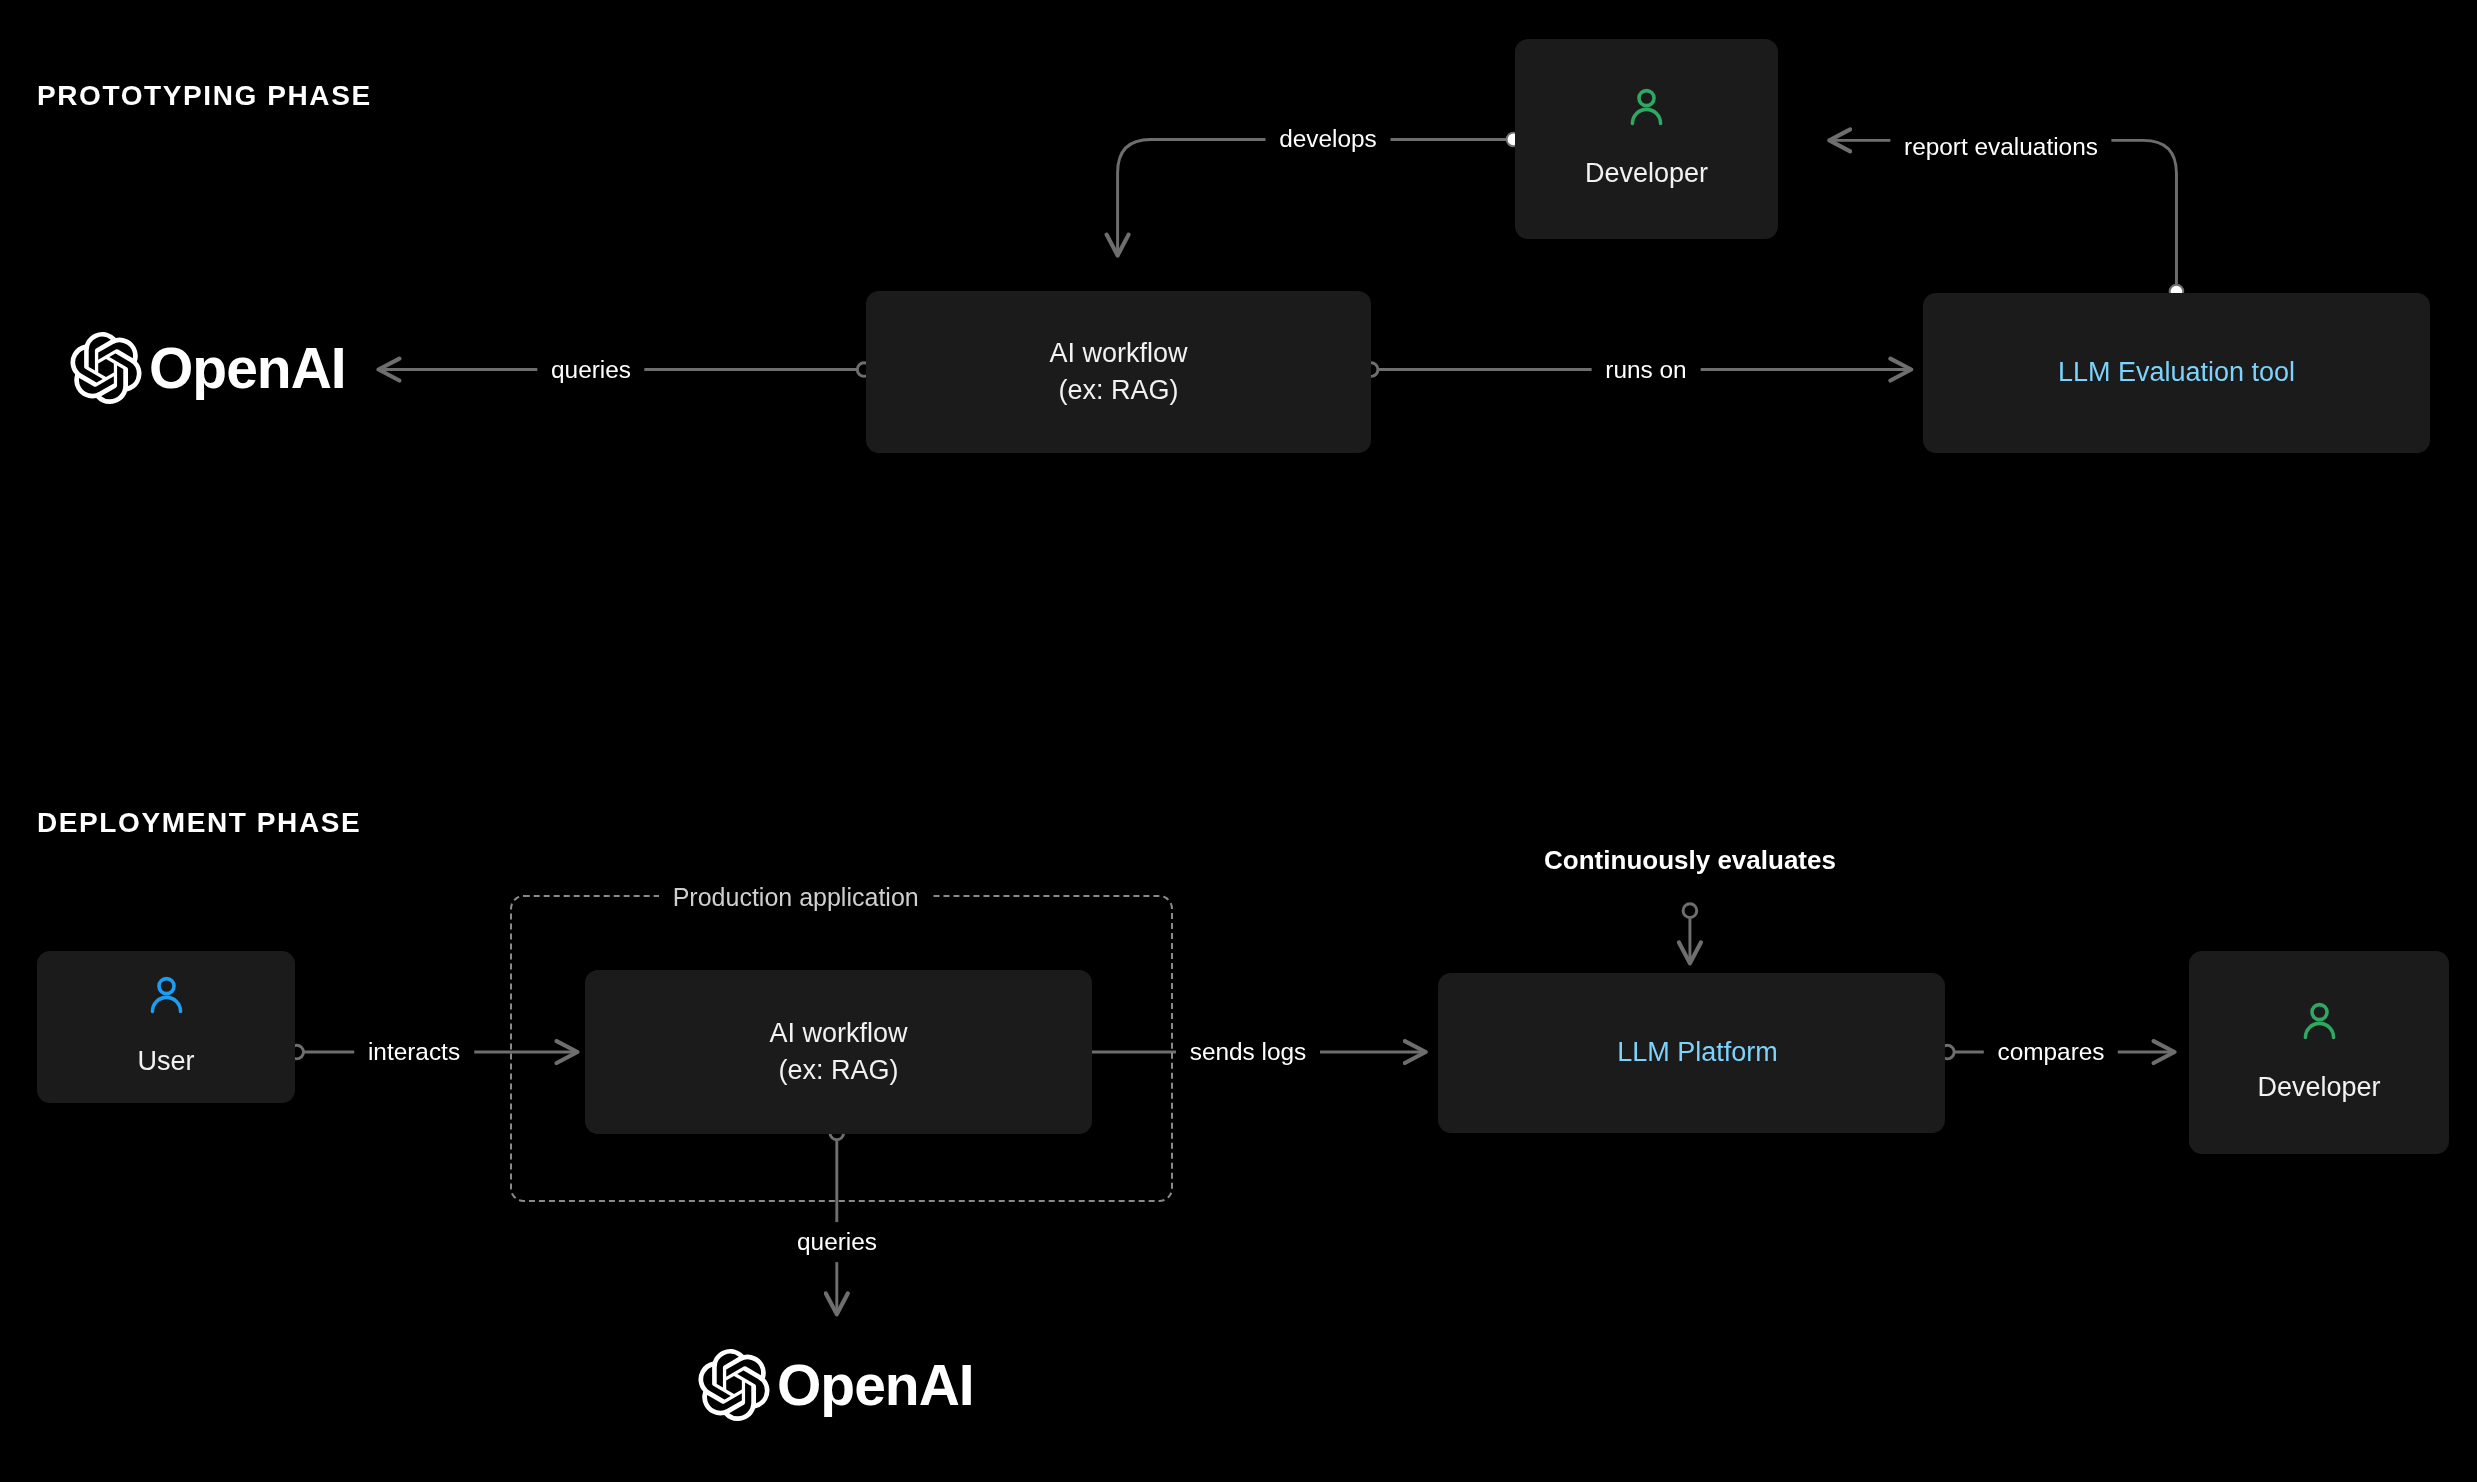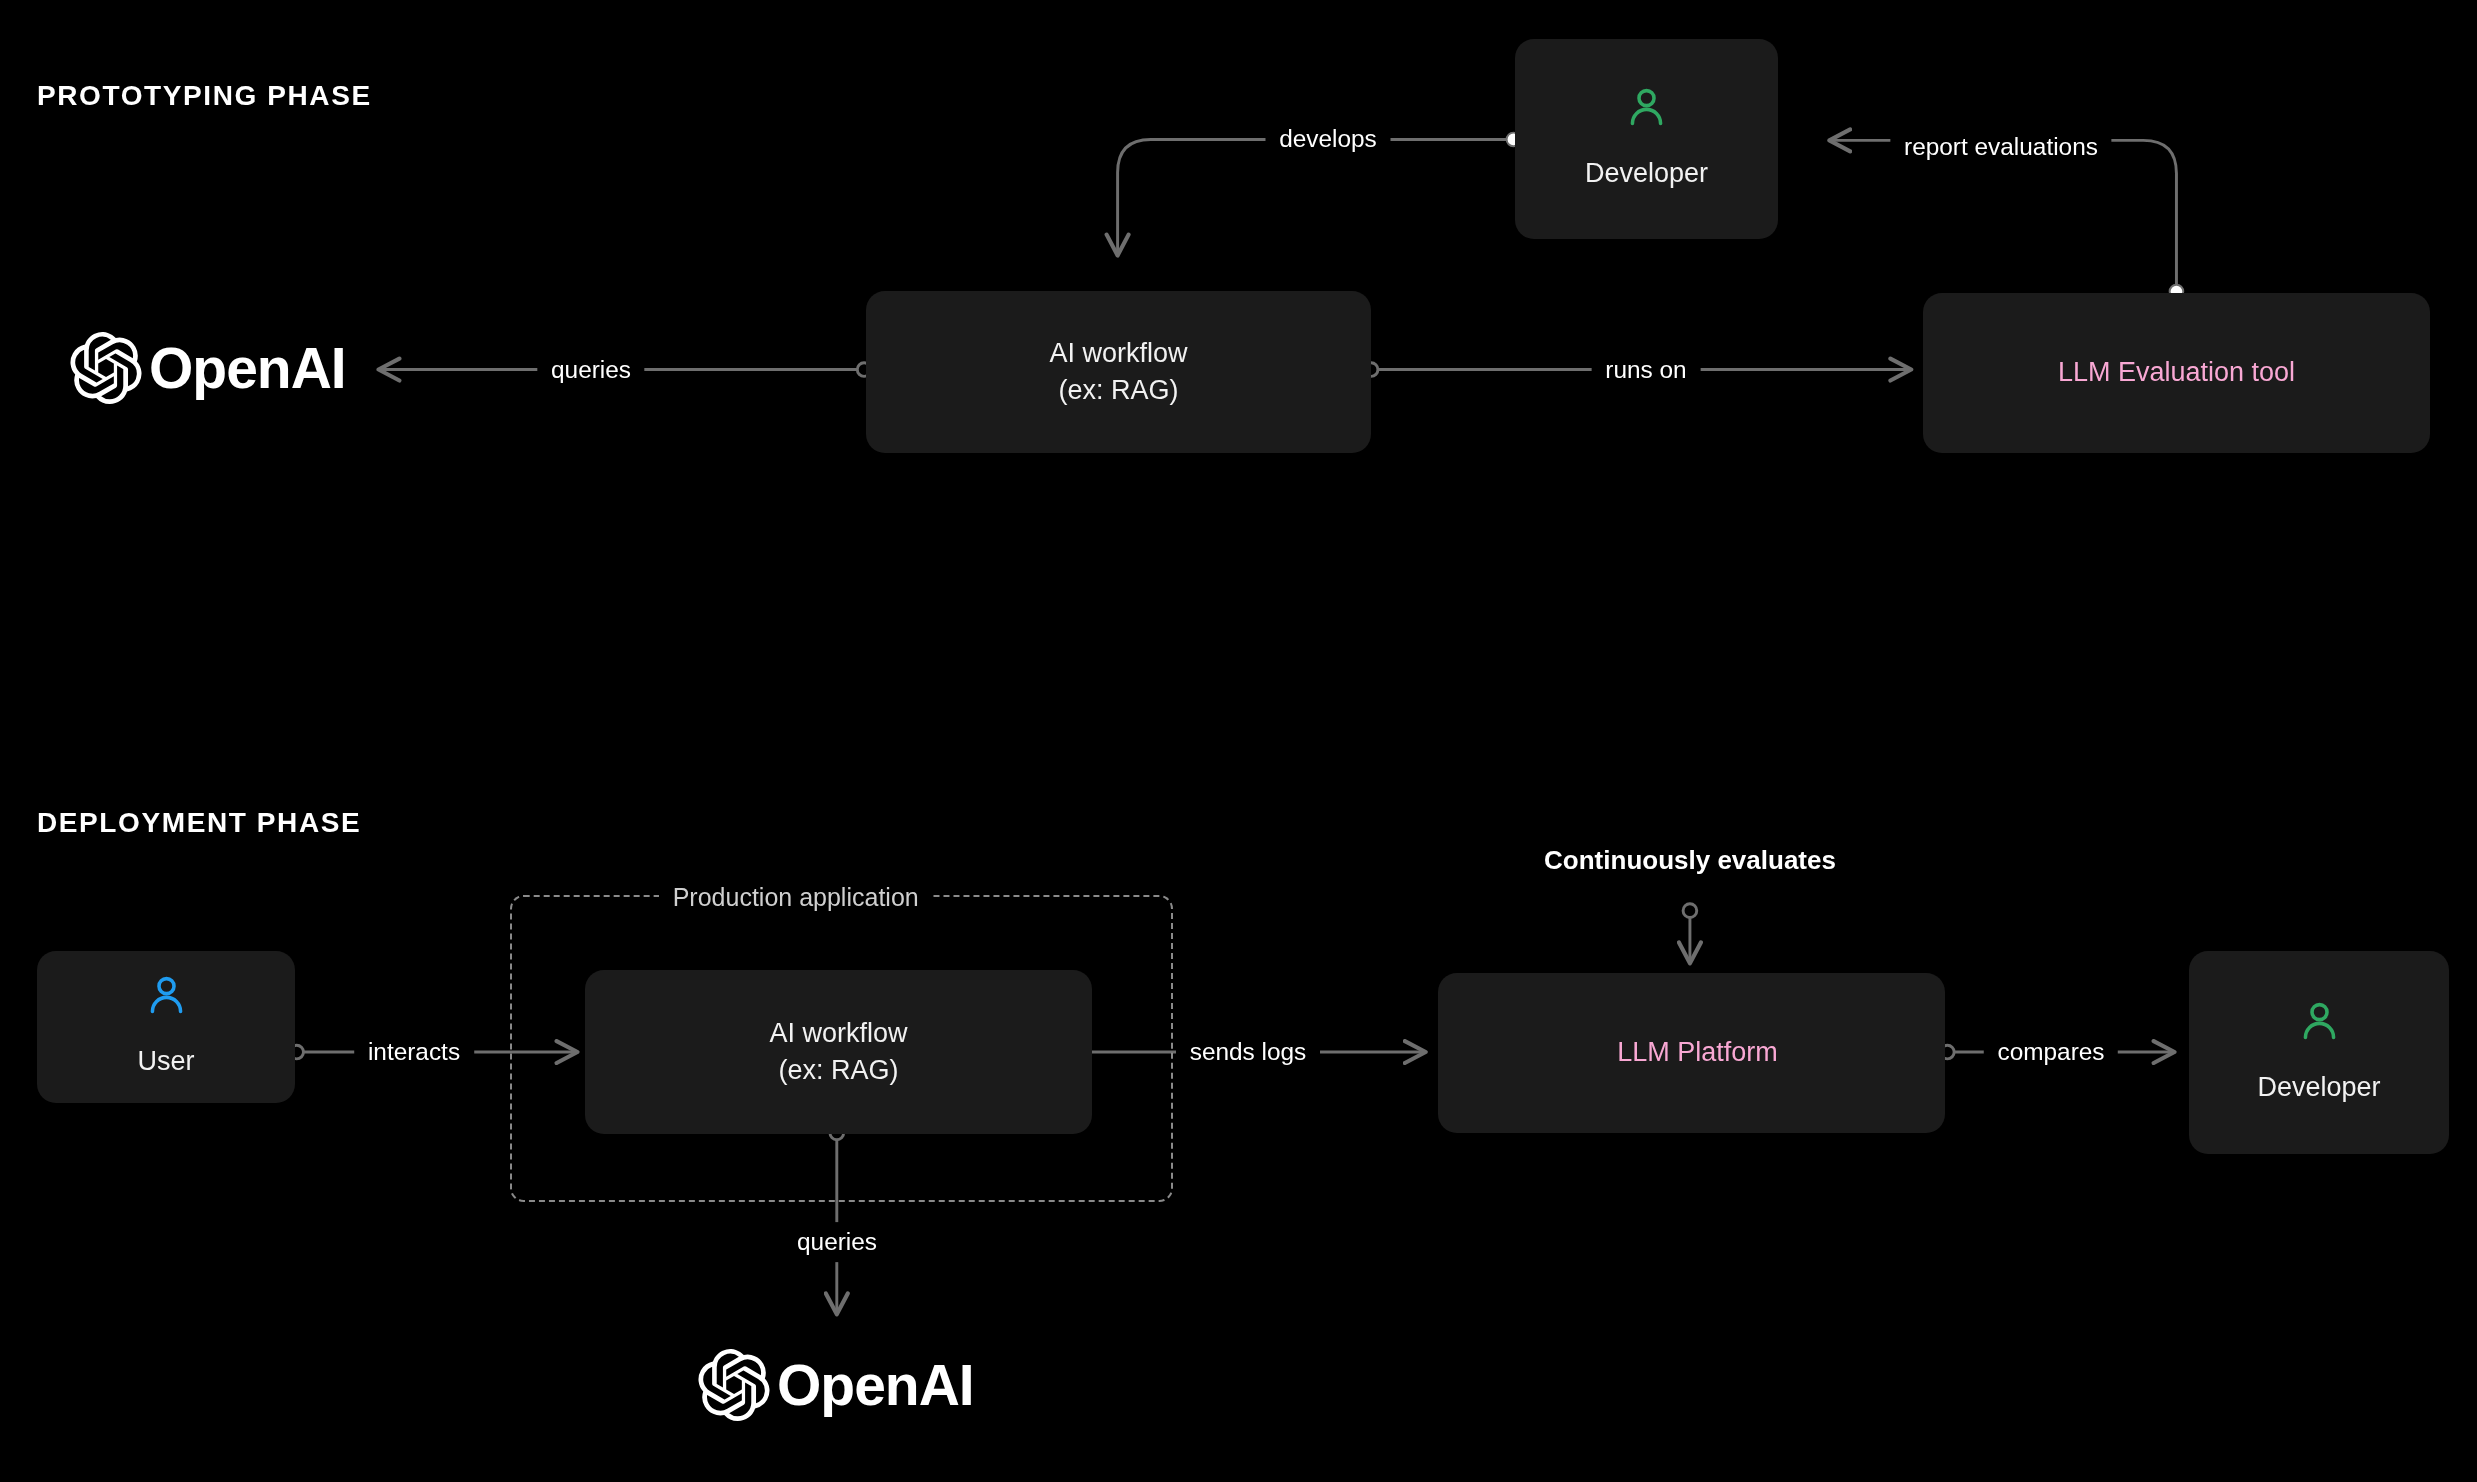--- a/index.html
+++ b/index.html
@@ -17,29 +17,29 @@
     font-size:28px;
     font-weight:700;
     letter-spacing:1.6px;
     white-space:nowrap;
   }
 
   
   .node{
     position:absolute;
     background:#1b1b1b;
-    border-radius:19px;
+    border-radius:13px;
     display:flex;
     flex-direction:column;
     align-items:center;
     justify-content:center;
     box-sizing:border-box;
   }
   .node-label{
-    color:#f9a8d4;
+    color:#7dd3fc;
     font-size:27px;
     line-height:1.38;
     text-align:center;
     white-space:pre-line;
   }
   .node-label.bright{color:#f2f2f2;}
 
   .actor-icon{
     width:45px;height:45px;
     margin-bottom:25px;

